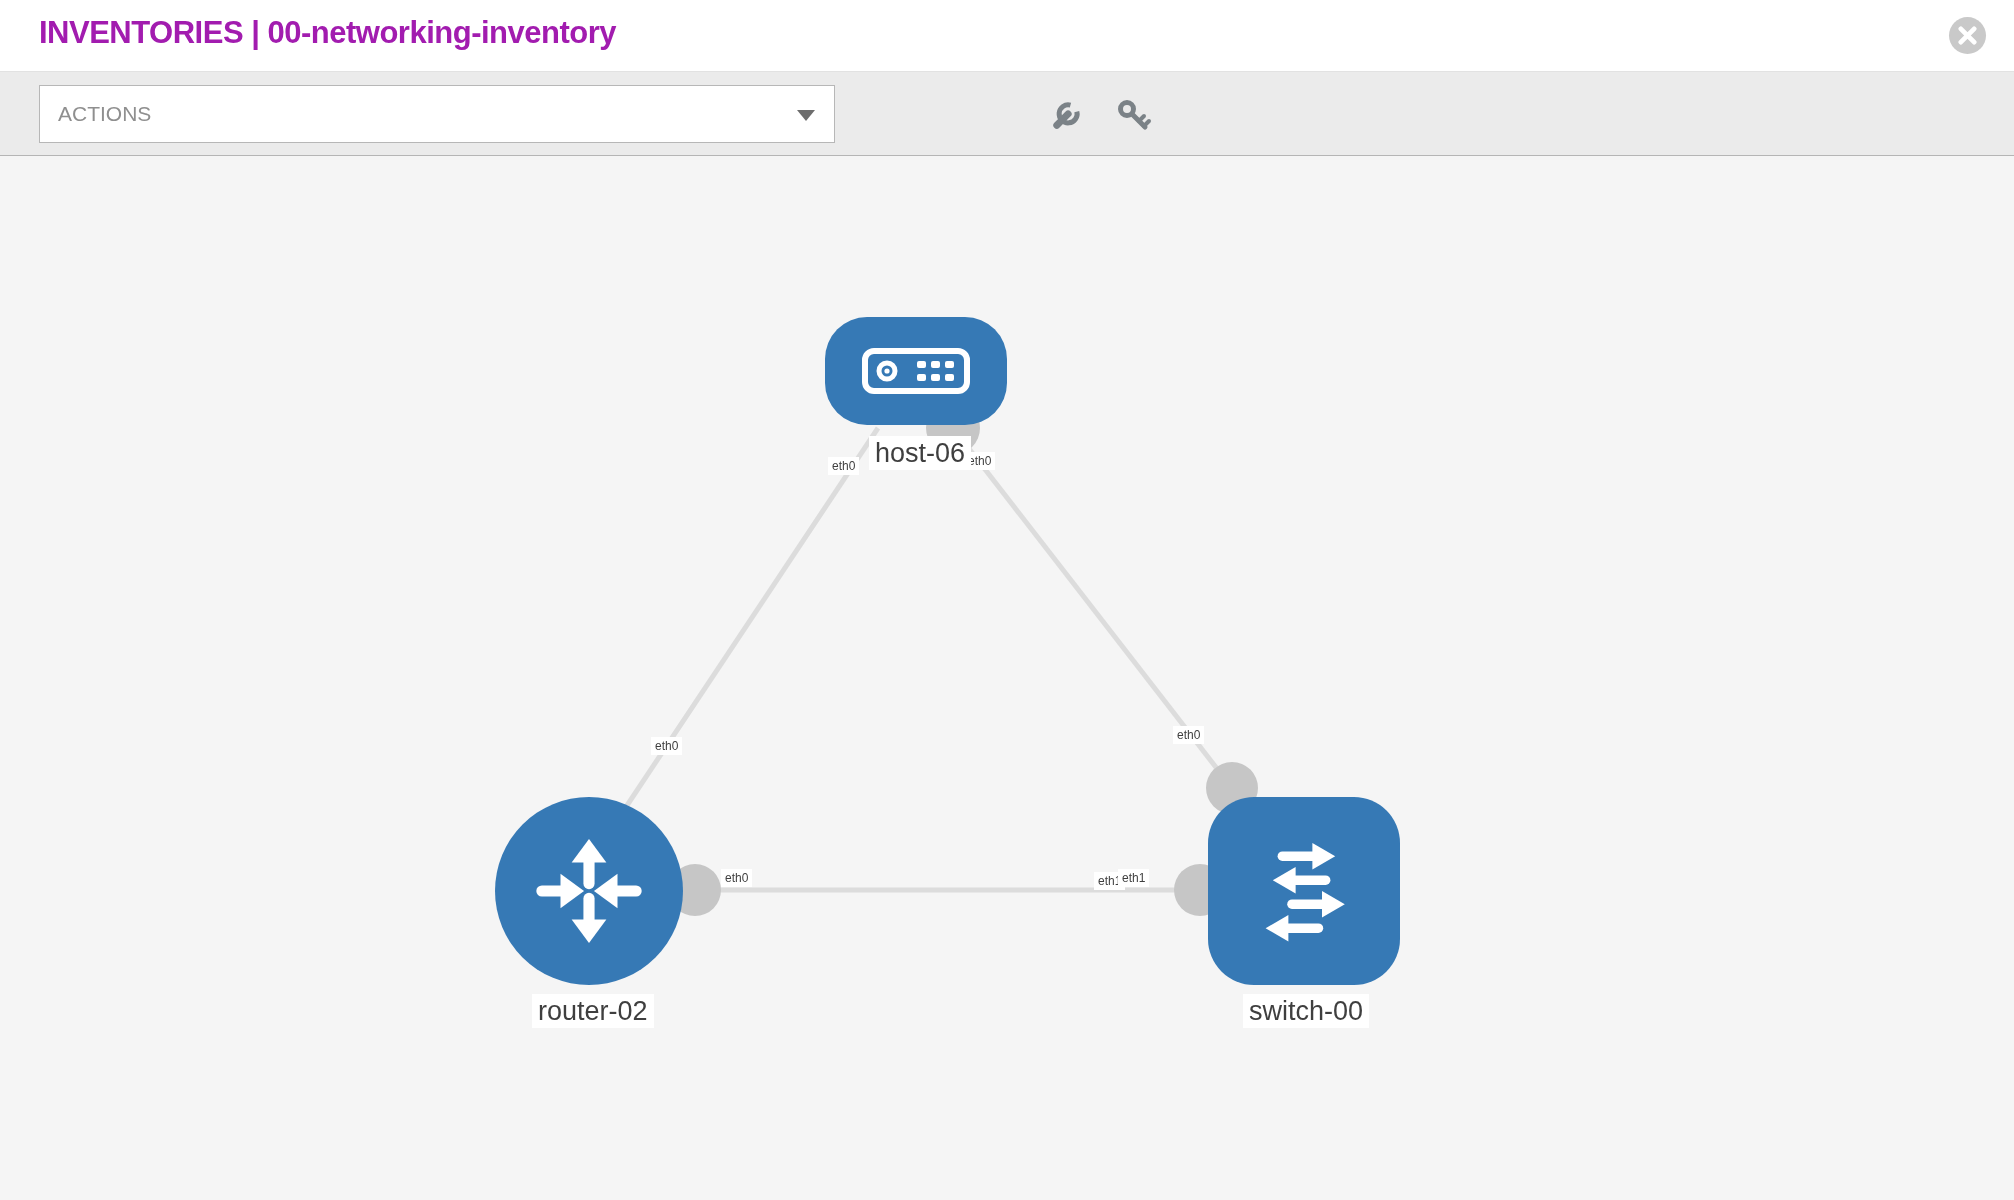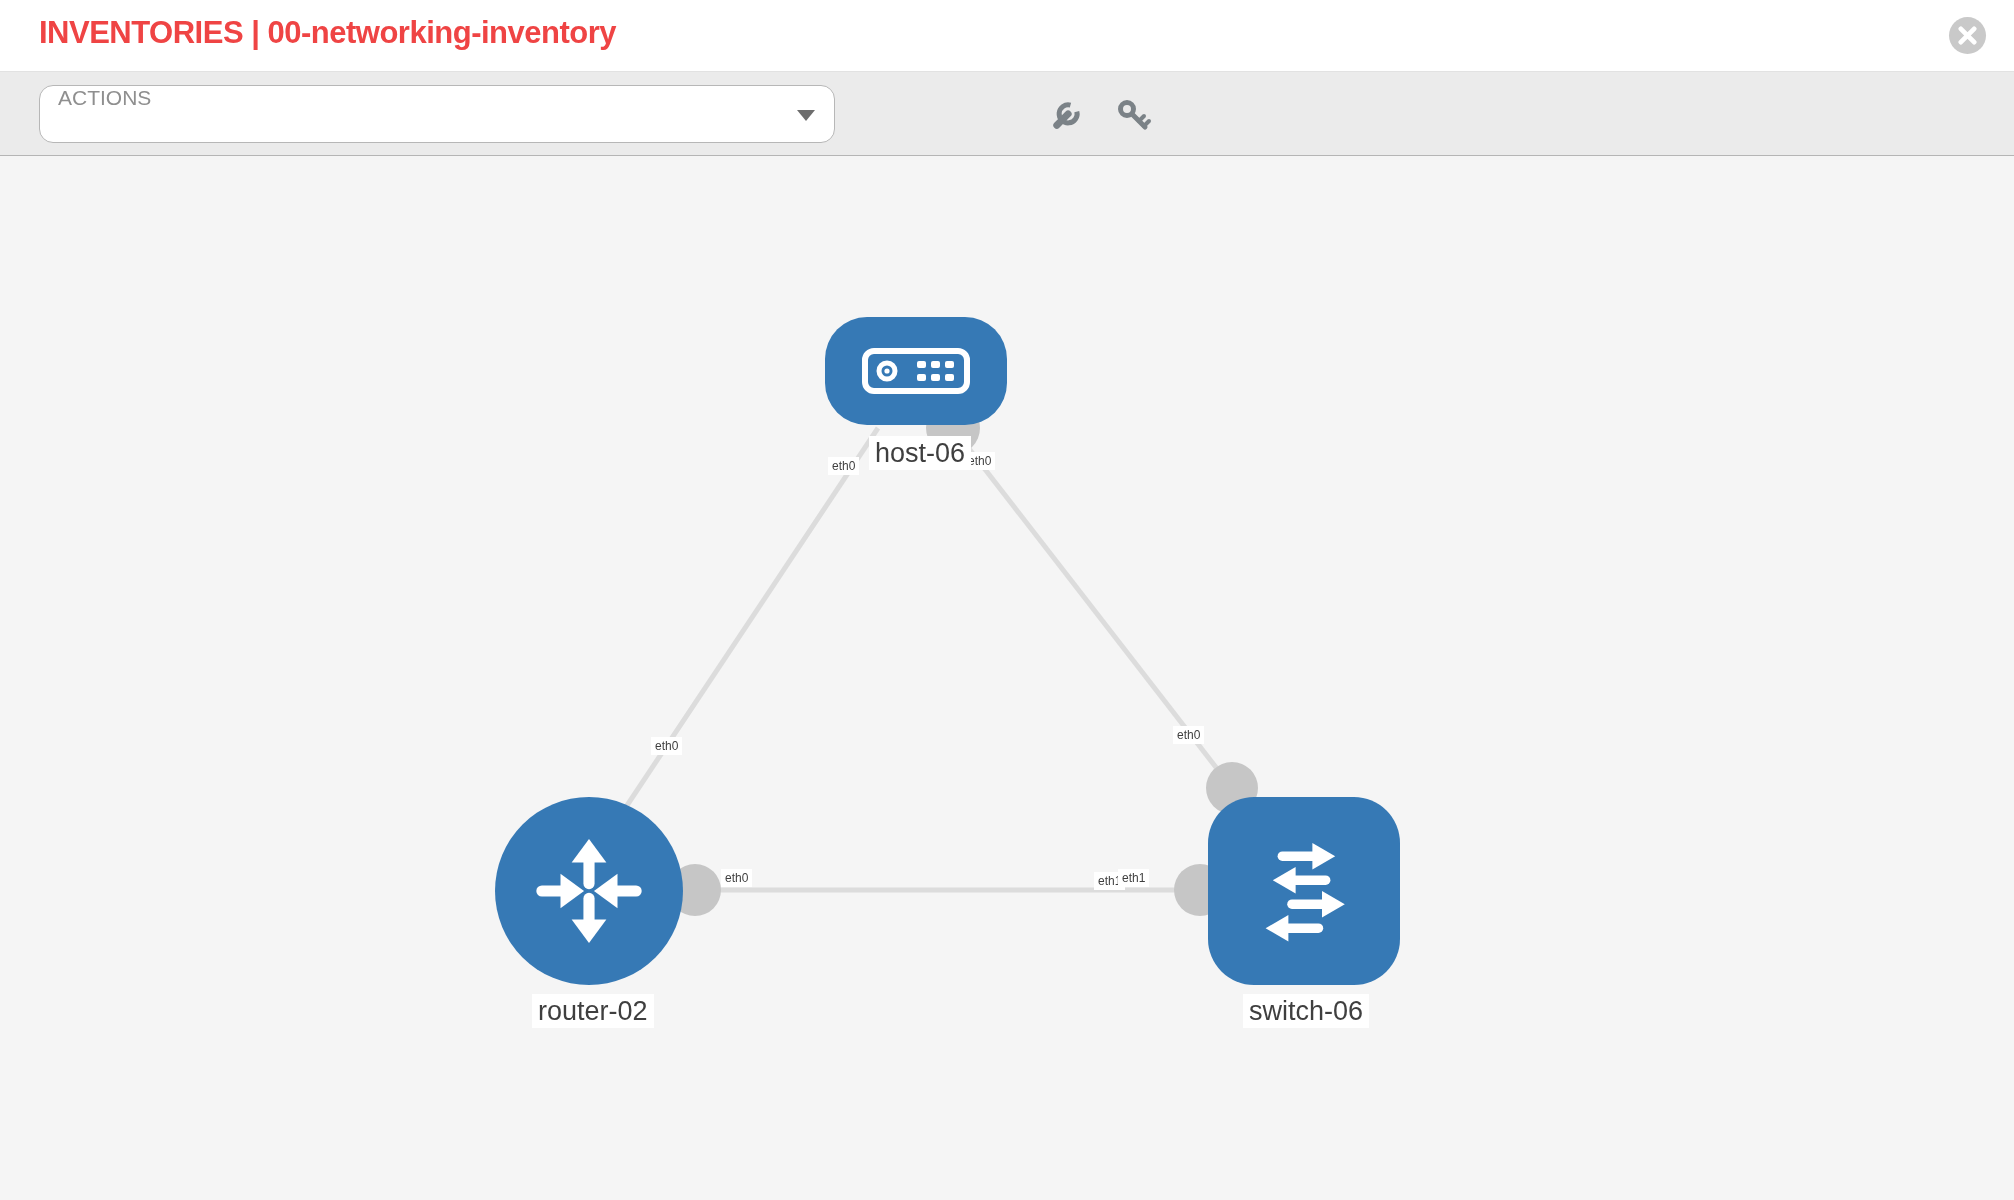--- a/index.html
+++ b/index.html
@@ -1,27 +1,27 @@
 <!DOCTYPE html>
 <html><head>
 <meta charset="utf-8">
 <style>
   * { margin:0; padding:0; box-sizing:border-box; }
   html,body { width:2014px; height:1200px; overflow:hidden; }
   body { font-family:"Liberation Sans","DejaVu Sans",sans-serif; background:#fff; position:relative; }
 
   
   .header { position:absolute; left:0; top:0; width:2014px; height:72px; background:#ffffff; border-bottom:1px solid #e2e2e2; }
-  .page-title { position:absolute; left:39px; top:15px; font-size:31px; font-weight:700; color:#ef4444; letter-spacing:-0.5px; }
+  .page-title { position:absolute; left:39px; top:15px; font-size:31px; font-weight:700; color:#a21caf; letter-spacing:-0.5px; }
   .close-btn { position:absolute; right:28px; top:17px; width:37px; height:37px; border-radius:50%; background:#c9c9c9; display:flex; align-items:center; justify-content:center; cursor:pointer; }
   .close-btn svg { display:block; }
 
   
   .toolbar { position:absolute; left:0; top:72px; width:2014px; height:84px; background:#ebebeb; border-bottom:1px solid #b5b5b5; }
-  .dropdown { position:absolute; top:13px; height:58px; width:796px; background:#ffffff; border:1px solid #b7b7b7; border-radius:14px; display:flex; padding-left:18px; font-size:21px; color:#8f8f8f; cursor:pointer; }
+  .dropdown { position:absolute; top:13px; height:58px; width:796px; background:#ffffff; border:1px solid #b7b7b7; border-radius:0; display:flex; align-items:center; padding-left:18px; font-size:21px; color:#8f8f8f; cursor:pointer; }
   .dropdown.actions { left:39px; }
   .dropdown.search  { left:1182px; }
   .caret { position:absolute; right:19px; top:24px; width:0; height:0; border-left:9px solid transparent; border-right:9px solid transparent; border-top:11px solid #6d6d6d; }
   .tool-icon { position:absolute; top:24px; width:40px; height:40px; cursor:pointer; }
   .tool-icon.wrench { left:1046px; }
   .tool-icon.key    { left:1114px; }
 
   
   .canvas { position:absolute; left:0; top:156px; width:2014px; height:1044px; background:#f5f5f5; overflow:hidden; }
   .links-svg { position:absolute; left:0; top:0; width:2014px; height:1044px; }
@@ -126,21 +126,21 @@
         <line x1="40" y1="61" x2="68" y2="61"></line>
         <polygon points="84,61 65,50 65,72" stroke="none"></polygon>
         <line x1="34" y1="81" x2="62" y2="81"></line>
         <polygon points="18,81 37,70 37,92" stroke="none"></polygon>
       </g>
     </svg>
   </div>
 
   <div class="chip big" style="left:869px; top:280px; z-index:5;">host-06</div>
   <div class="chip big" style="left:532px; top:838px; z-index:5;">router-02</div>
-  <div class="chip big" style="left:1243px; top:838px; z-index:5;">switch-06</div>
+  <div class="chip big" style="left:1243px; top:838px; z-index:5;">switch-00</div>
 
   <div class="chip" style="left:828px; top:301px; z-index:4;">eth0</div>
   <div class="chip" style="left:964px; top:296px; z-index:4;">eth0</div>
   <div class="chip" style="left:651px; top:581px; z-index:4;">eth0</div>
   <div class="chip" style="left:1173px; top:570px; z-index:4;">eth0</div>
   <div class="chip" style="left:721px; top:713px; z-index:4;">eth0</div>
   <div class="chip" style="left:1094px; top:716px; z-index:4;">eth1</div>
   <div class="chip" style="left:1118px; top:713px; z-index:5;">eth1</div>
 
 </div>

